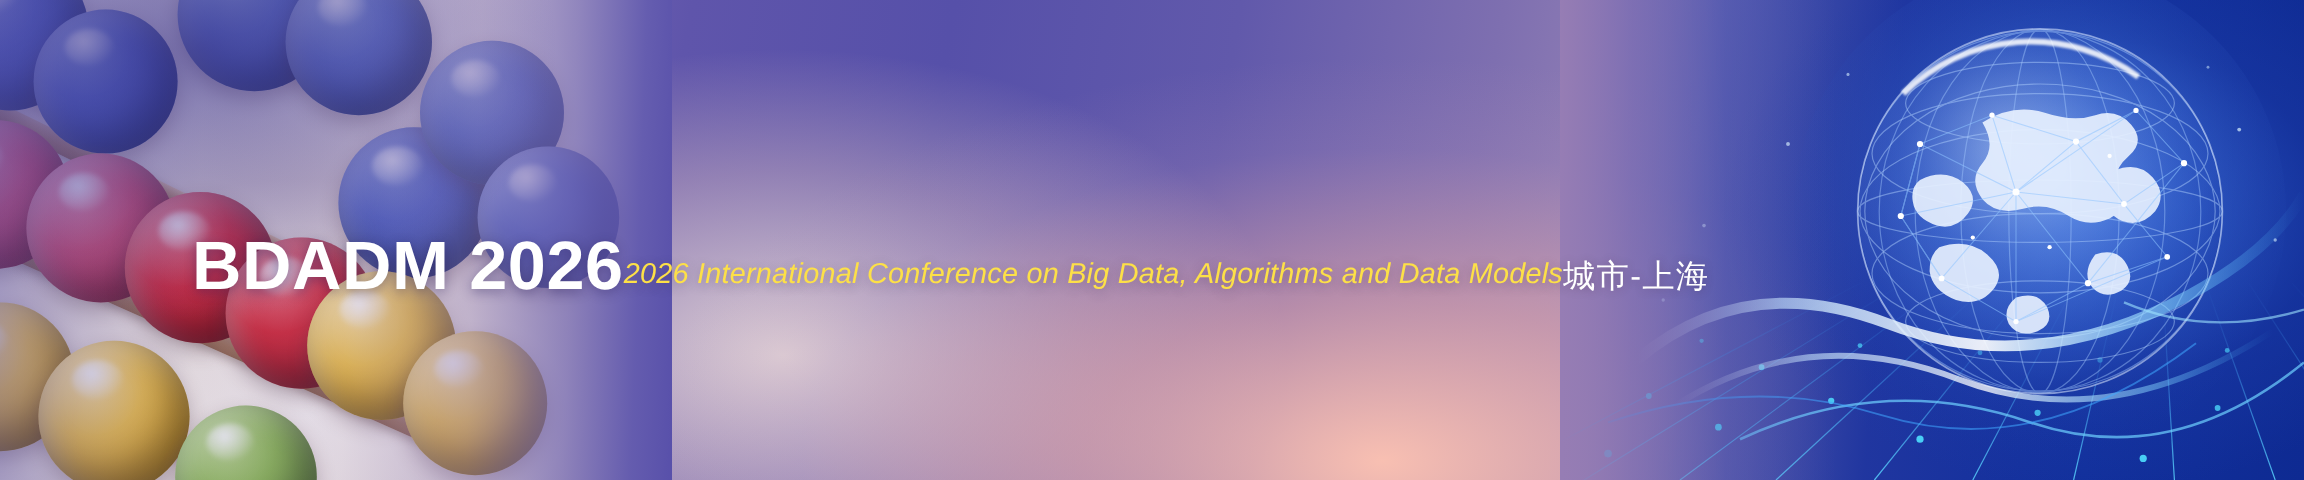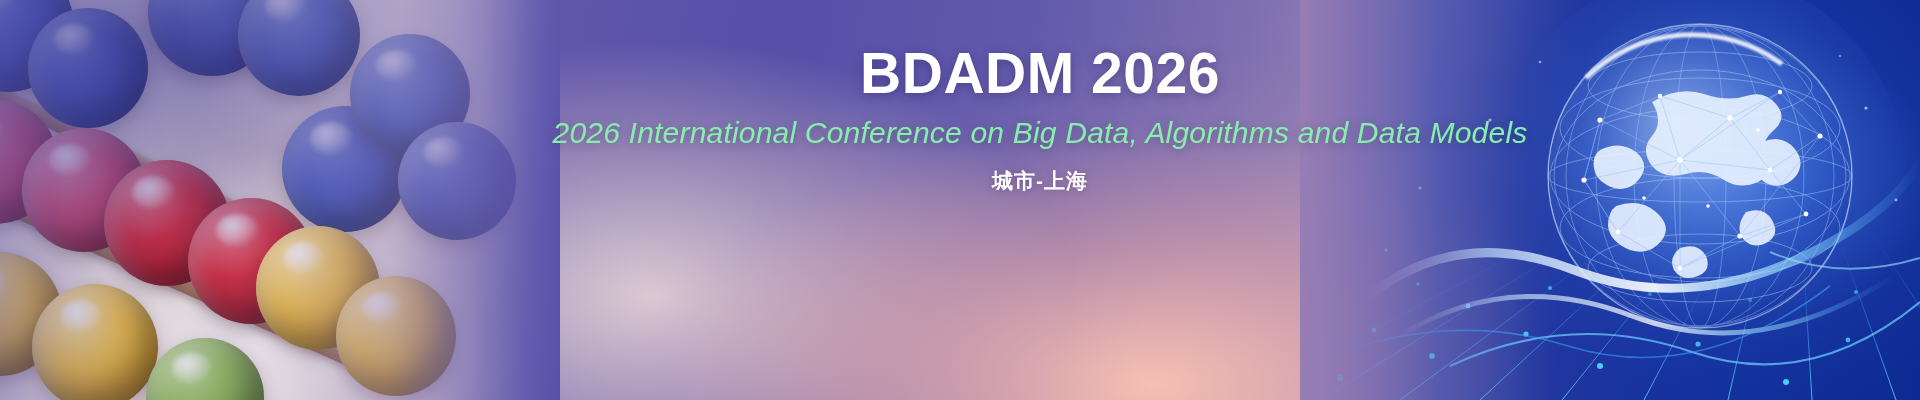--- a/index.html
+++ b/index.html
@@ -114,21 +114,21 @@
   .globe-fade{
     position:absolute; left:0; top:0; width:230px; height:100%;
     background:linear-gradient(90deg, rgba(150,125,180,1) 0%, rgba(130,112,180,0.72) 26%, rgba(90,90,180,0.34) 60%, rgba(30,60,170,0) 100%);
   }
   .globe-svg{ position:absolute; inset:0; }
 
   
   .content{
     position:absolute;
     left:0; right:0; top:0; bottom:0;
-    display:flex; flex-direction:column;
+    display:flex; flex-direction:row;
     align-items:center; justify-content:flex-start;
     padding-left:160px;
     padding-top:44px;
     text-align:left;
     pointer-events:none;
   }
   .content > *{ pointer-events:auto; }
 
   .title{
     font-size:57px;
@@ -144,33 +144,33 @@
     font-size:46px;
     font-weight:bold;
     color:#ffffff;
     letter-spacing:1px;
     line-height:1.12;
     text-shadow:0 2px 10px rgba(40,30,90,0.38);
     white-space:nowrap;
   }
   .subtitle-en{
     margin-top:14px;
-    font-size:30px;
+    font-size:24px;
     font-style:italic;
     font-weight:normal;
-    color:#86efac;
+    color:#fde047;
     letter-spacing:0.2px;
     line-height:1.15;
     text-shadow:0 2px 9px rgba(60,40,80,0.34);
     white-space:nowrap;
   }
   .city{
     margin-top:16px;
-    font-size:21px;
-    font-weight:bold;
+    font-size:27px;
+    font-weight:normal;
     color:#ffffff;
     letter-spacing:1px;
     text-shadow:0 1px 7px rgba(70,45,70,0.34);
     white-space:nowrap;
   }
 </style>
 </head>
 <body>
 
 <div class="banner">

